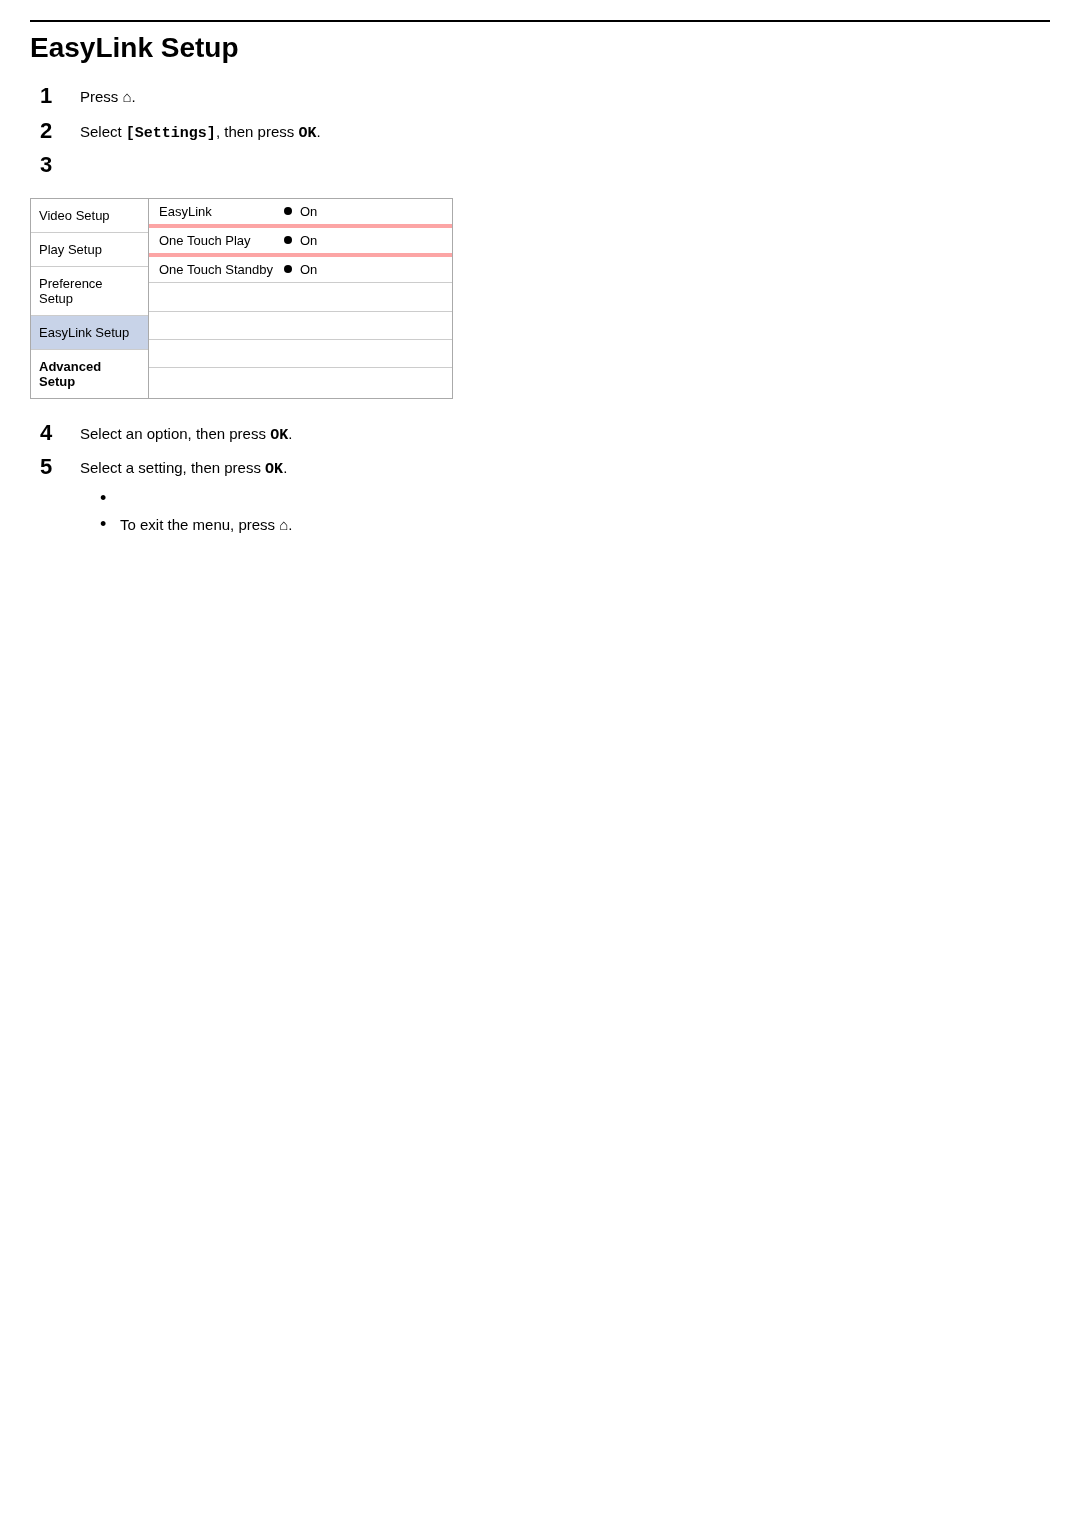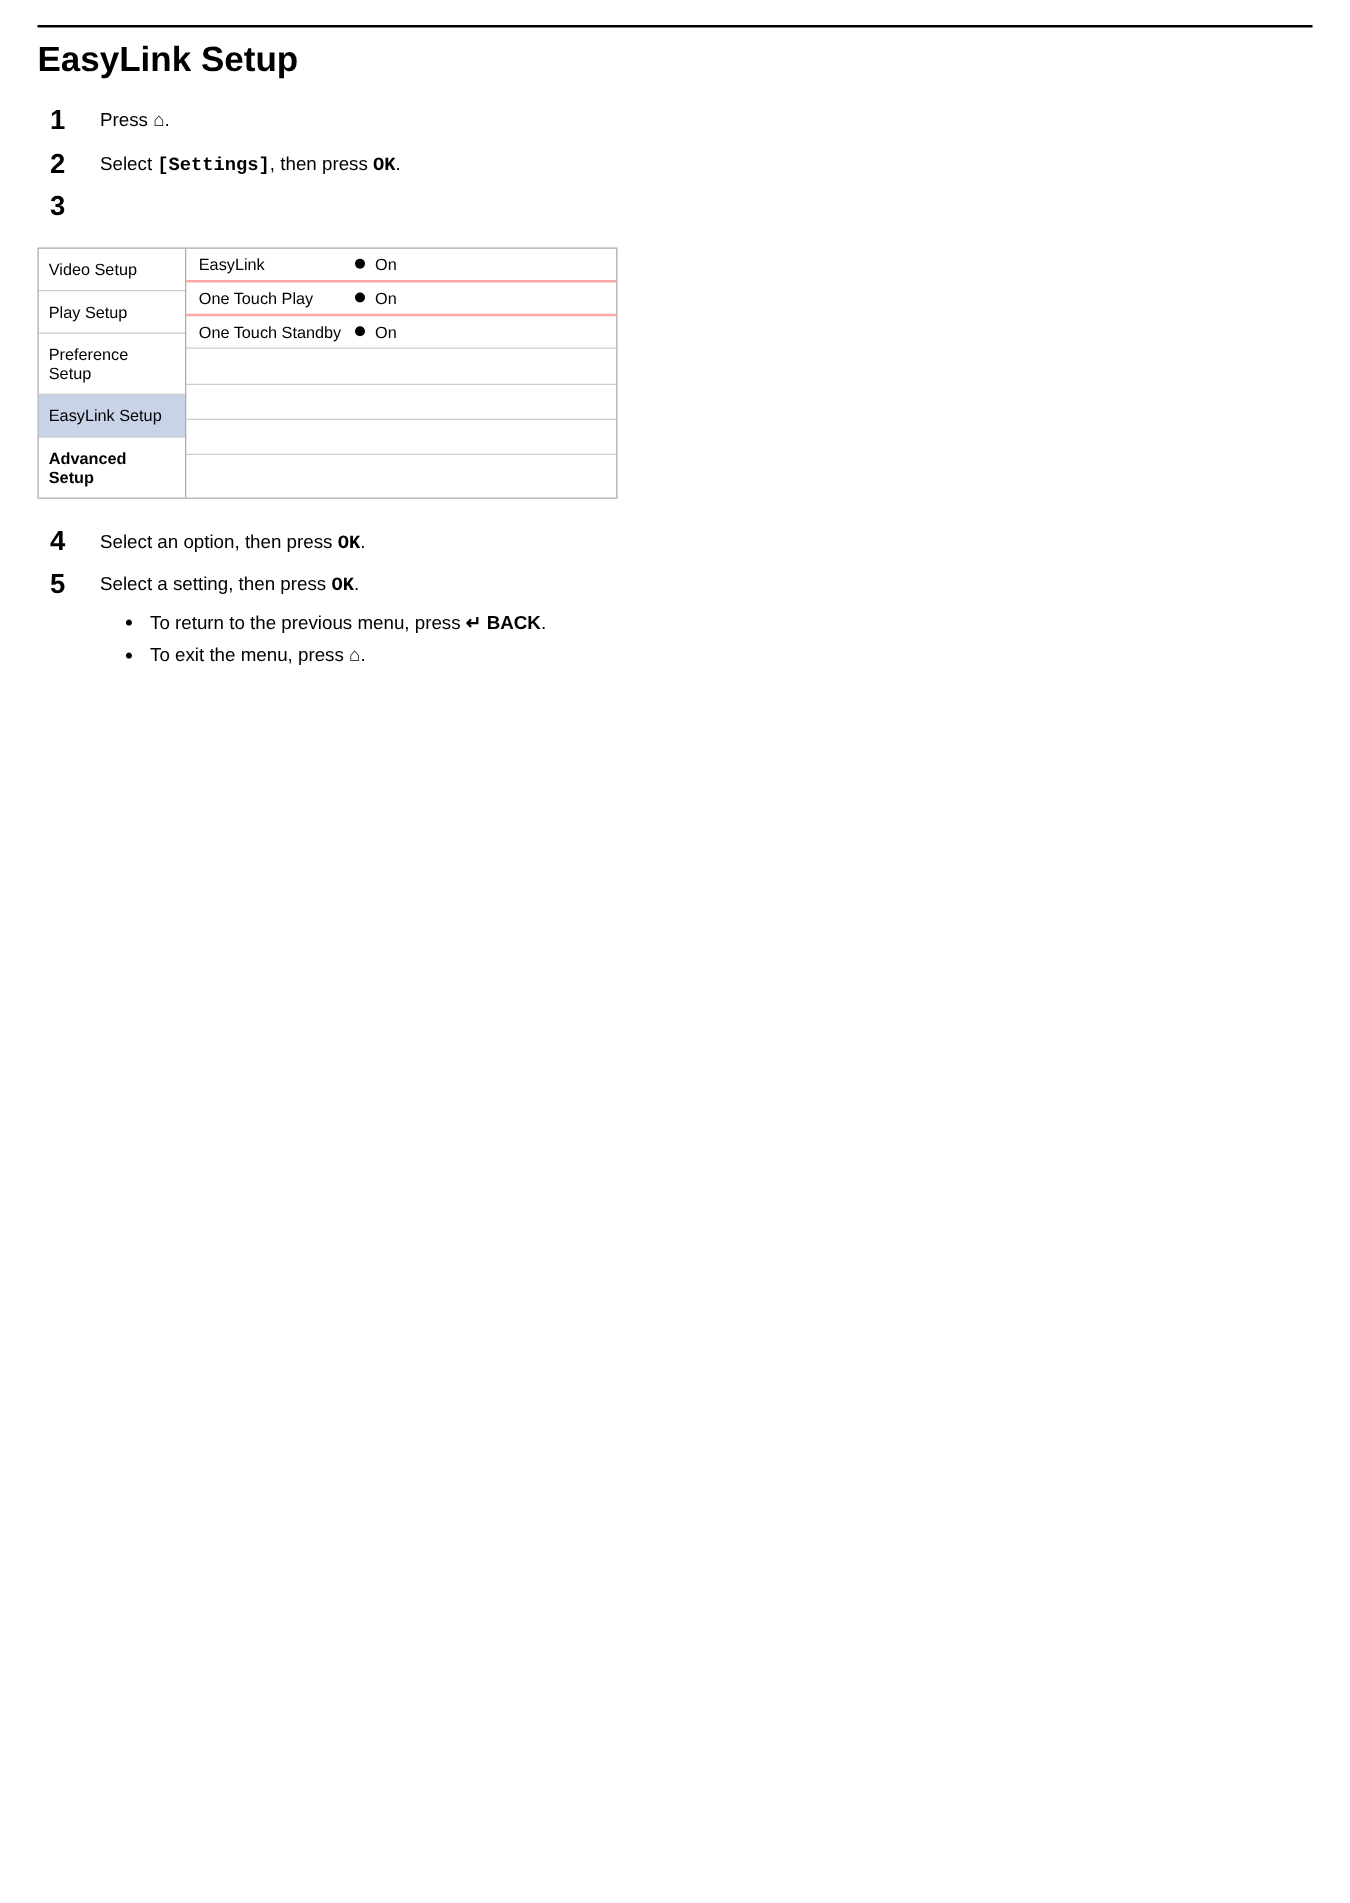--- a/index.html
+++ b/index.html
@@ -87,21 +87,21 @@
       min-width: 20px;
       font-size: 18px;
       line-height: 1.2;
     }
 
     
     .menu-outer {
       display: flex;
       margin: 18px 0 20px 0;
       border: 1px solid #aaa;
-      width: 464px;
+      width: 423px;
     }
 
     .sidebar-col {
       width: 118px;
       border-right: 1px solid #aaa;
       display: flex;
       flex-direction: column;
     }
 
     .sidebar-cell {
@@ -131,21 +131,21 @@
     }
 
     .content-section:last-child {
       border-bottom: none;
     }
 
     .content-row {
       display: flex;
       align-items: center;
       padding: 5px 10px;
-      border-bottom: 2px solid #fca5a5;
+      border-bottom: 4px solid #fca5a5;
       font-size: 13px;
     }
 
     .content-row:last-child {
       border-bottom: none;
     }
 
     .content-row-name {
       width: 125px;
     }
@@ -241,23 +241,20 @@
   <div class="step">
     <div class="step-number">5</div>
     <div class="step-text">
       Select a setting, then press <span class="bold">OK</span>.
     </div>
   </div>
 
   <div class="bullet-list">
     <div class="bullet-item">
       <span class="bullet-dot">•</span>
-      <span>
-        To return to the previous menu, press <span style="font-weight:bold;">↵</span><span style="font-weight:bold;"> BACK</span>.
-      </span>
     </div>
     <div class="bullet-item">
       <span class="bullet-dot">•</span>
       <span>
         To exit the menu, press <span>⌂</span>.
       </span>
     </div>
   </div>
 </div>
 

